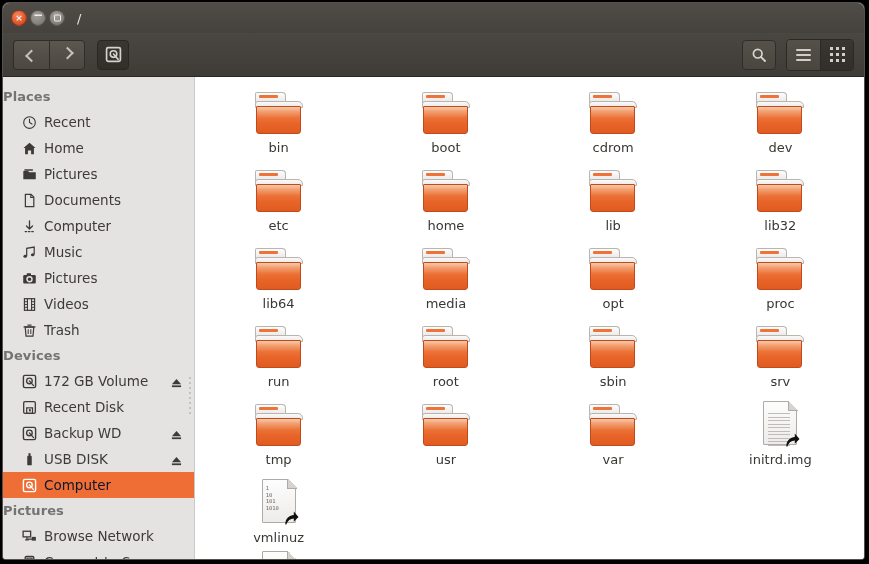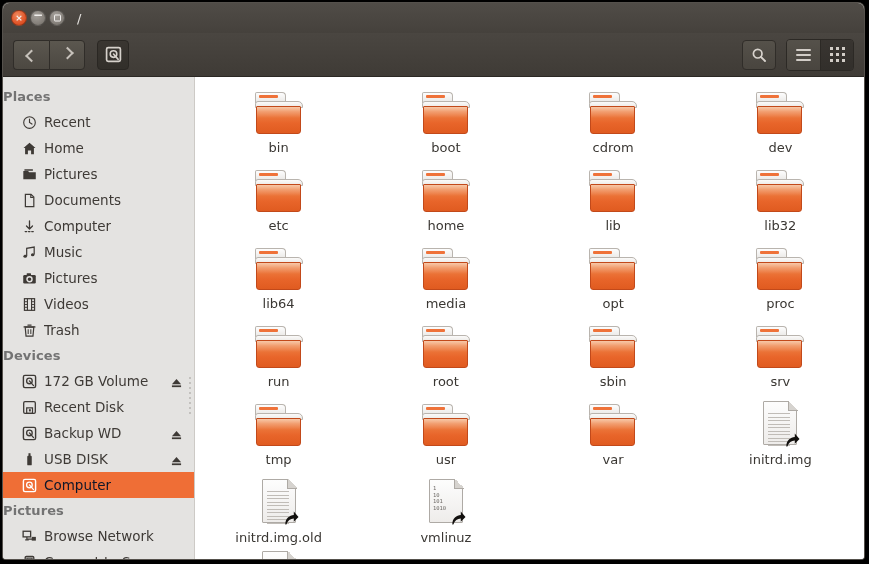--- a/index.html
+++ b/index.html
@@ -678,44 +678,20 @@
   </svg>
     </span>
             </div>
             <div class="cap">initrd.img</div>
           </div>
           <div class="cell">
             <div class="icon">
               <span class="doc">
       <span class="page"></span>
                 <span class="fold"></span>
-      <span class="lines">
-                  <i></i>
-                  <i></i>
-                  <i></i>
-                  <i></i>
-                  <i></i>
-                  <i></i>
-                  <i></i>
-                  <i></i>
-                  <i></i>
-                  <i></i>
-                </span>
-      <svg class="link" viewBox="0 0 18 17">
-    <path d="M3.5 16.5 C3.5 9.5 8 6.5 12.5 6.3 L12.5 2.6 L17.5 8.4 L12.5 13.6 L12.5 10.2 C9 10.3 5.8 12.4 4.6 16.5 Z" fill="#12100e"></path>
-  </svg>
-    </span>
-            </div>
-            <div class="cap">initrd.img.old</div>
-          </div>
-          <div class="cell">
-            <div class="icon">
-              <span class="doc">
-      <span class="page"></span>
-                <span class="fold"></span>
       <span class="bin">1<br>10<br>101<br>1010</span>
       <svg class="link" viewBox="0 0 18 17">
     <path d="M3.5 16.5 C3.5 9.5 8 6.5 12.5 6.3 L12.5 2.6 L17.5 8.4 L12.5 13.6 L12.5 10.2 C9 10.3 5.8 12.4 4.6 16.5 Z" fill="#12100e"></path>
   </svg>
     </span>
             </div>
             <div class="cap">vmlinuz</div>
           </div>
         </div>
       <div class="grid clip-row" id="file-grid-partial">

